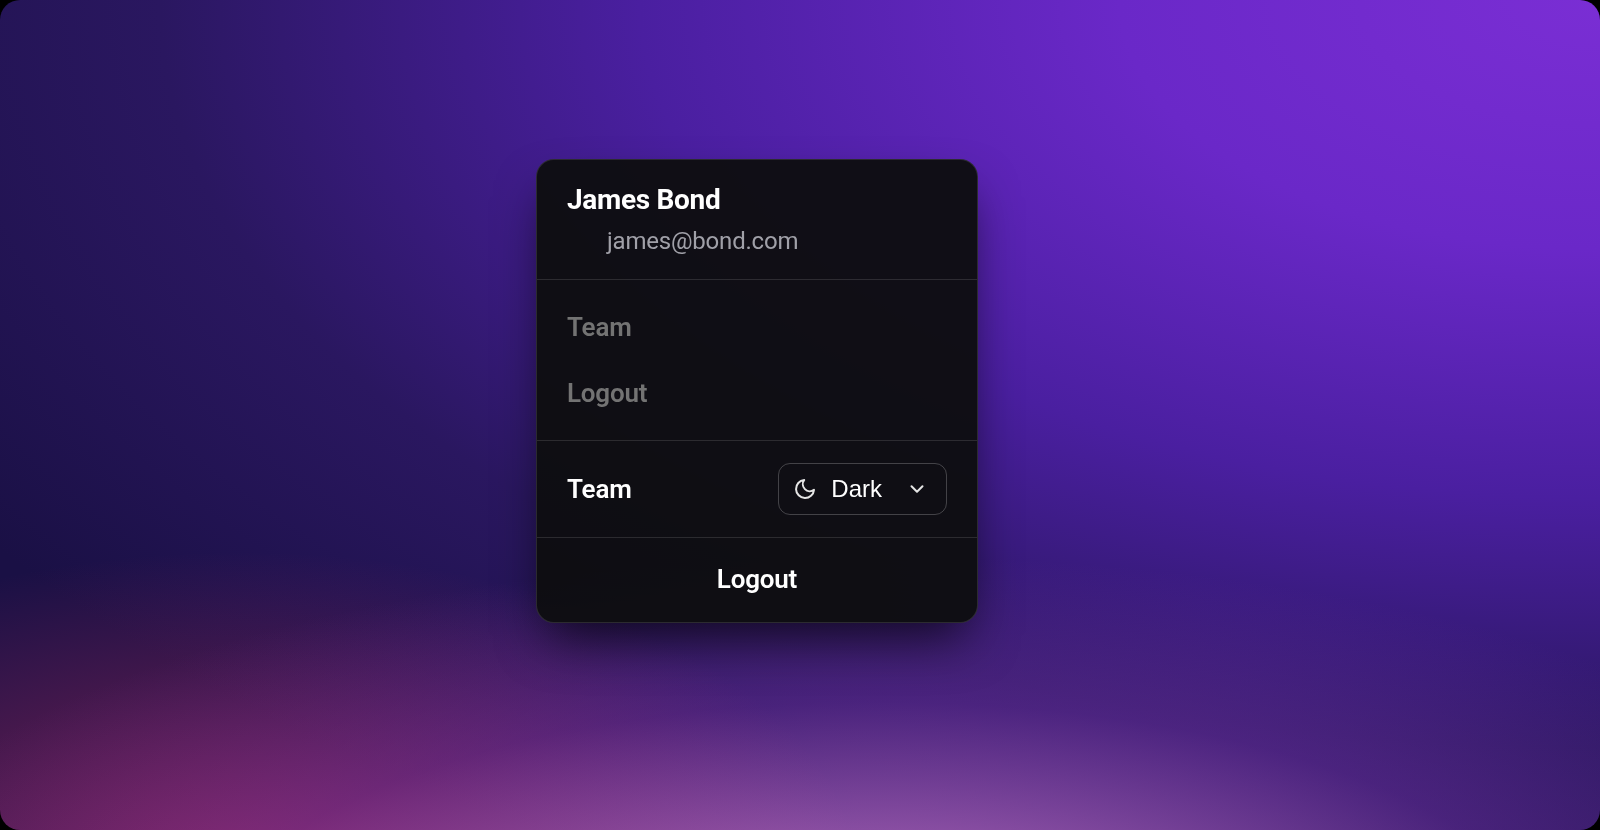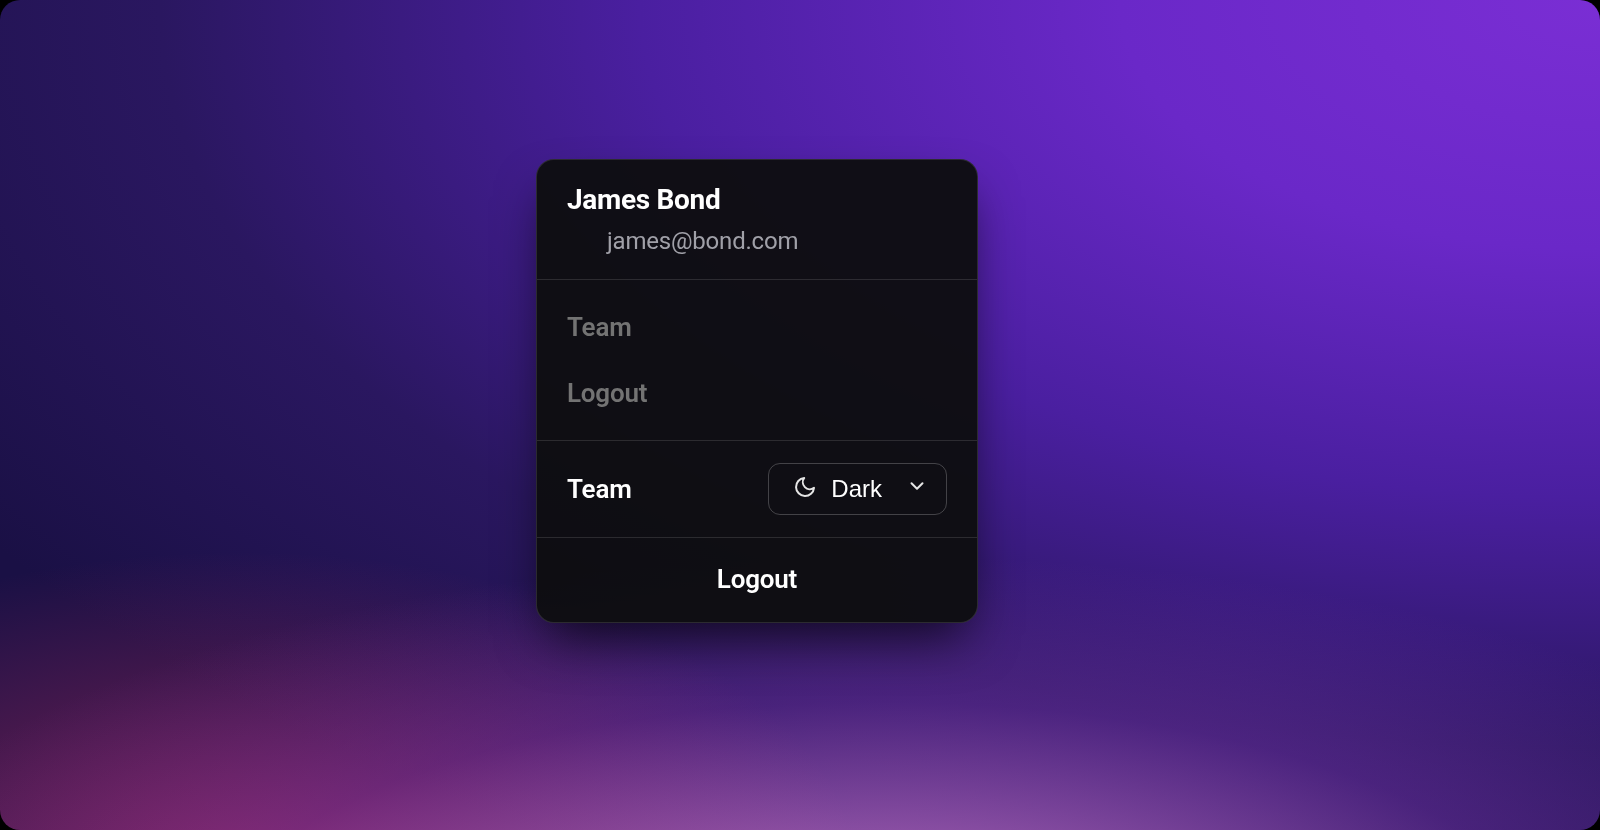--- a/index.html
+++ b/index.html
@@ -95,23 +95,23 @@
     
     .theme-label {
       color: #ffffff;
       font-size: 26px;
       font-weight: 600;
       letter-spacing: -0.2px;
     }
     
     .theme-selector {
       display: flex;
-      align-items: flex-start;
+      align-items: center;
       gap: 14px;
-      padding: 11px 18px 11px 24px;
+      padding: 11px 18px 11px 14px;
       border: 1px solid rgba(255, 255, 255, 0.22);
       border-radius: 12px;
       cursor: pointer;
       background: transparent;
       margin-left: 40px;
     }
     
     .theme-value {
       color: #ffffff;
       font-size: 24px;

